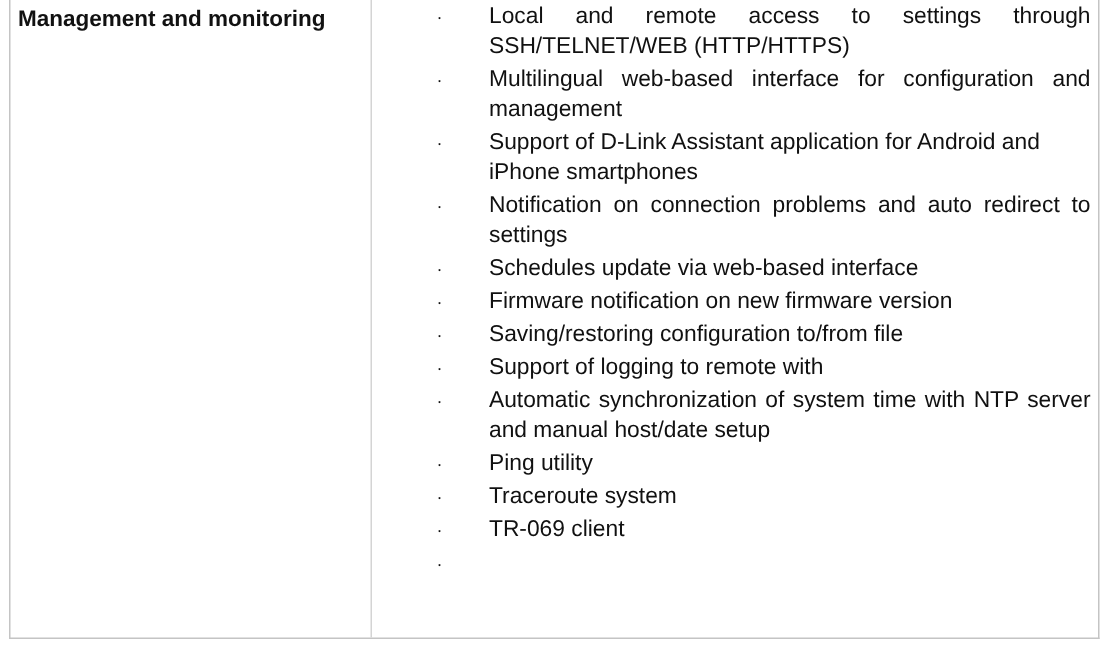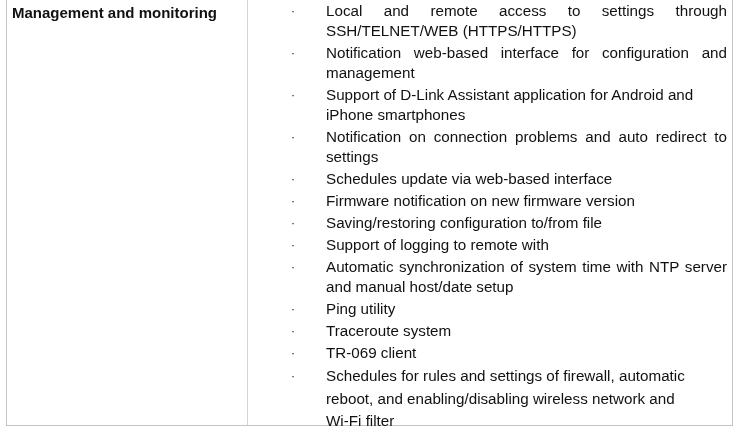--- a/index.html
+++ b/index.html
@@ -21,25 +21,25 @@
 </style>
 </head>
 <body>
 
 <div class="table">
   <div class="col-divider"></div>
   <div class="label-cell">Management and monitoring</div>
   <ul class="list">
     <li class="item justify">
         <span class="bullet">·</span>
-        <span class="text">Local and remote access to settings through SSH/TELNET/WEB (HTTPS/HTTPS)</span>
+        <span class="text">Local and remote access to settings through SSH/TELNET/WEB (HTTP/HTTPS)</span>
       </li>
     <li class="item justify">
         <span class="bullet">·</span>
-        <span class="text">Notification web-based interface for configuration and management</span>
+        <span class="text">Multilingual web-based interface for configuration and management</span>
       </li>
     <li class="item">
         <span class="bullet">·</span>
         <span class="text">Support of D-Link Assistant application for Android and iPhone smartphones</span>
       </li>
     <li class="item justify">
         <span class="bullet">·</span>
         <span class="text">Notification on connection problems and auto redirect to settings</span>
       </li>
     <li class="item">
@@ -69,16 +69,15 @@
     <li class="item">
         <span class="bullet">·</span>
         <span class="text">Traceroute system</span>
       </li>
     <li class="item">
         <span class="bullet">·</span>
         <span class="text">TR-069 client</span>
       </li>
     <li class="item tall" style="padding-right:40px;">
         <span class="bullet">·</span>
-        <span class="text">Schedules for rules and settings of firewall, automatic reboot, and enabling/disabling wireless network and Wi-Fi filter</span>
       </li>
   </ul>
 </div>
 
 </body></html>

